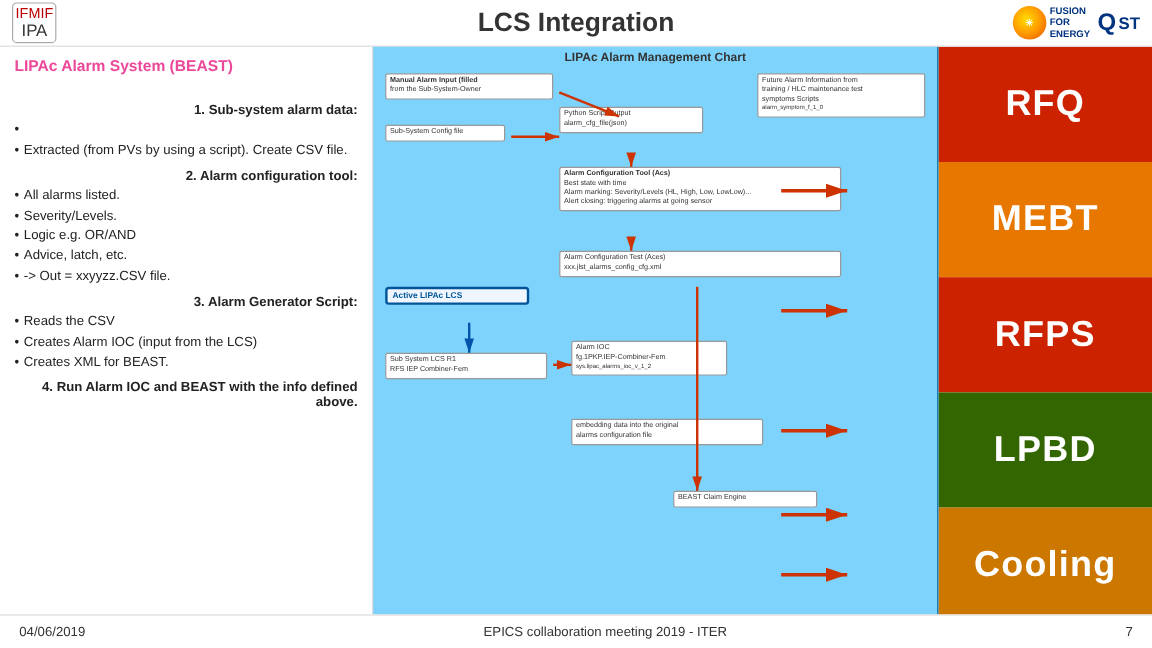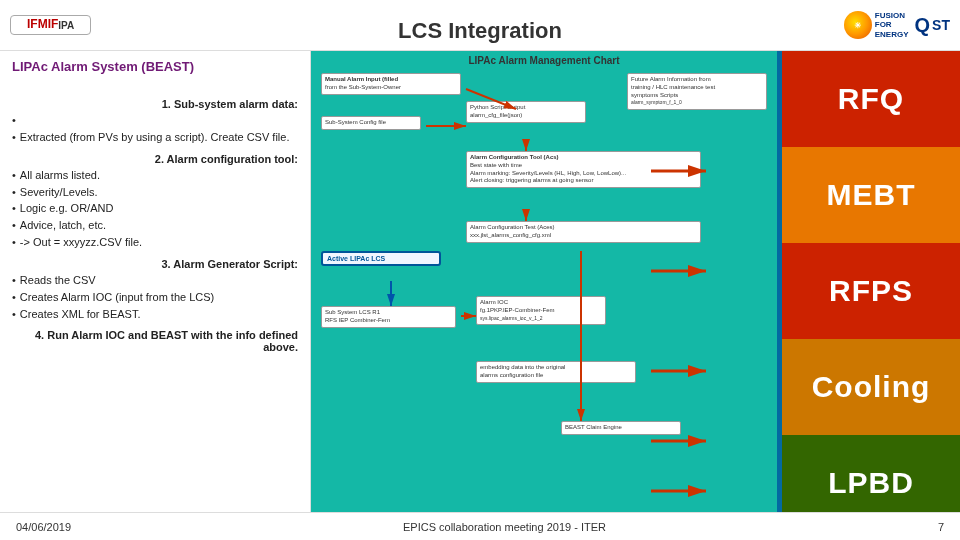--- a/index.html
+++ b/index.html
@@ -18,21 +18,20 @@
       align-items: center;
       justify-content: center;
       position: relative;
       padding: 6px 10px;
       border-bottom: 1px solid #ddd;
     }
     #header-title {
       font-size: 22px;
       font-weight: bold;
       color: #333;
-      margin-top: 12px;
     }
     #logo-left {
       position: absolute;
       left: 10px;
       display: flex;
       align-items: center;
       gap: 6px;
     }
     #logo-right {
       position: absolute;
@@ -40,26 +39,26 @@
       display: flex;
       align-items: center;
       gap: 6px;
     }
 
     
     .ifmif-box {
       background: #fff;
       border: 1px solid #aaa;
       border-radius: 4px;
-      padding: 2px 16px;
+      padding: 2px 2px;
       font-size: 10px;
-      font-weight: bold;
+      font-weight: normal;
       color: #b00;
       display: flex;
-      flex-direction: row;
+      flex-direction: column;
       align-items: center;
       line-height: 1.1;
     }
     .ifmif-box span:first-child { font-size: 12px; }
 
     
     .fusion-box {
       display: flex;
       align-items: center;
       gap: 3px;
@@ -105,44 +104,44 @@
       width: 310px;
       padding: 8px 12px;
       font-size: 11px;
       color: #222;
       flex-shrink: 0;
     }
     #left-panel h2 {
       font-size: 13px;
       font-weight: bold;
       margin-bottom: 24px;
-      color: #701a75;
+      color: #ec4899;
     }
     .section-title {
       font-weight: bold;
       margin-bottom: 3px;
       margin-top: 8px;
       text-align: right;
     }
     .bullet-item {
       display: flex;
       gap: 4px;
       margin-bottom: 2px;
       line-height: 1.35;
     }
     .bullet { flex-shrink: 0; }
     .bold-text { font-weight: bold; }
 
     
     #center-panel {
       flex: 1;
       position: relative;
-      background: #14b8a6;
+      background: #7dd3fc;
       border-left: 1px solid #ddd;
-      border-right: 5px solid #0369a1;
+      border-right: 1px solid #0369a1;
       overflow: hidden;
     }
     .diagram-placeholder {
       width: 100%;
       height: 100%;
       position: relative;
     }
     .diagram-title {
       text-align: center;
       font-size: 10px;
@@ -239,21 +238,21 @@
       line-height: 1.3;
     }
   </style>
 </head>
 <body>
 
 <div id="header">
   <div id="logo-left">
     <div class="ifmif-box">
       <span>IFMIF</span>
-      <span style="font-size:10px;color:#333">IPA</span>
+      <span style="font-size:14px;color:#333">IPA</span>
     </div>
   </div>
 
   <span id="header-title">LCS Integration</span>
 
   <div id="logo-right">
     <div class="fusion-box">
       <div class="fusion-circle">
         <span style="font-size:8px;font-weight:bold;color:#fff">☀</span>
       </div>
@@ -419,25 +418,25 @@
   <div id="right-panel">
     <div class="system-block block-rfq">
       <span>RFQ</span>
     </div>
     <div class="system-block block-mebt">
       <span>MEBT</span>
     </div>
     <div class="system-block block-rfps">
       <span>RFPS</span>
     </div>
+    <div class="system-block block-lpbd">
+      <span>LPBD</span>
+    </div>
     <div class="system-block block-cooling">
       <span>Cooling</span>
-    </div>
-    <div class="system-block block-lpbd">
-      <span>LPBD</span>
     </div>
   </div>
 
 </div>
 
 <div id="footer">
   <span>04/06/2019</span>
   <span>EPICS collaboration meeting 2019 - ITER</span>
   <span>7</span>
 </div>

